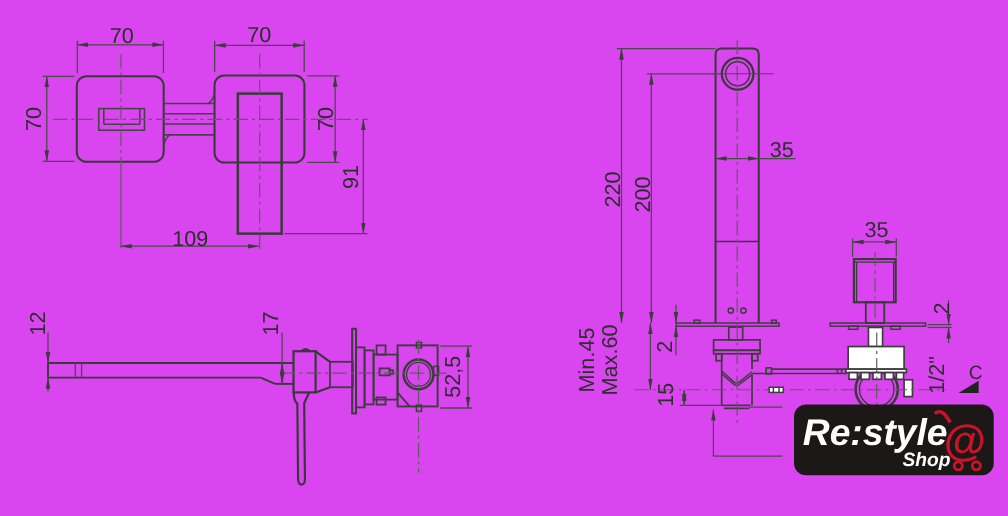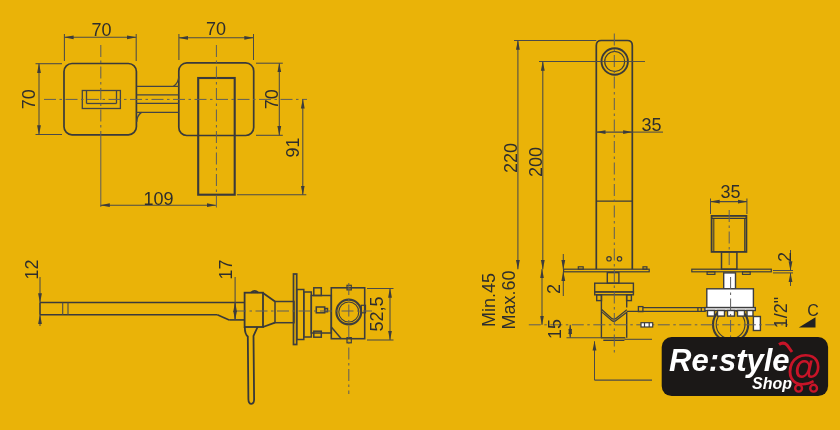--- a/index.html
+++ b/index.html
@@ -1,16 +1,16 @@
 <!DOCTYPE html>
 <html><head>
 <meta charset="utf-8">
 <style>
 html,body{margin:0;padding:0;background:#fff;}
-#wrap{width:840px;height:430px;position:relative;background:#eab308;overflow:hidden;}
+#wrap{width:840px;height:430px;position:relative;background:#d946ef;overflow:hidden;}
 text{font-family:"Liberation Sans",sans-serif;}
 .d{font-size:18px;fill:#2e2e2e;}
 </style>
 </head>
 <body>
 <div id="wrap">
 <svg width="840" height="430" viewBox="0 0 840 430" xmlns="http://www.w3.org/2000/svg">
 <defs>
 <marker id="ar" orient="auto" markerWidth="9.5" markerHeight="6" refX="9.2" refY="3" markerUnits="userSpaceOnUse">
   <path d="M9.6,3 L0,1.1 L0,4.9 Z" fill="#3c3c3c"></path>

